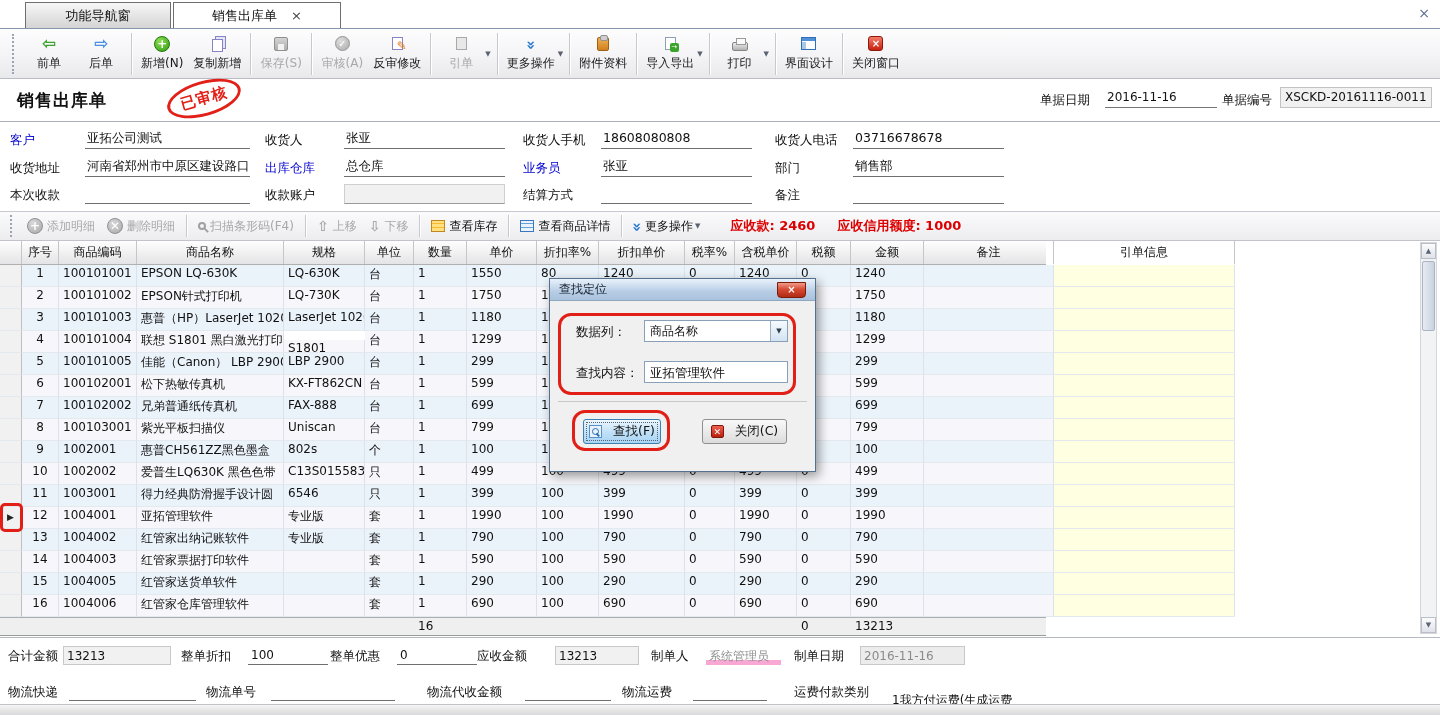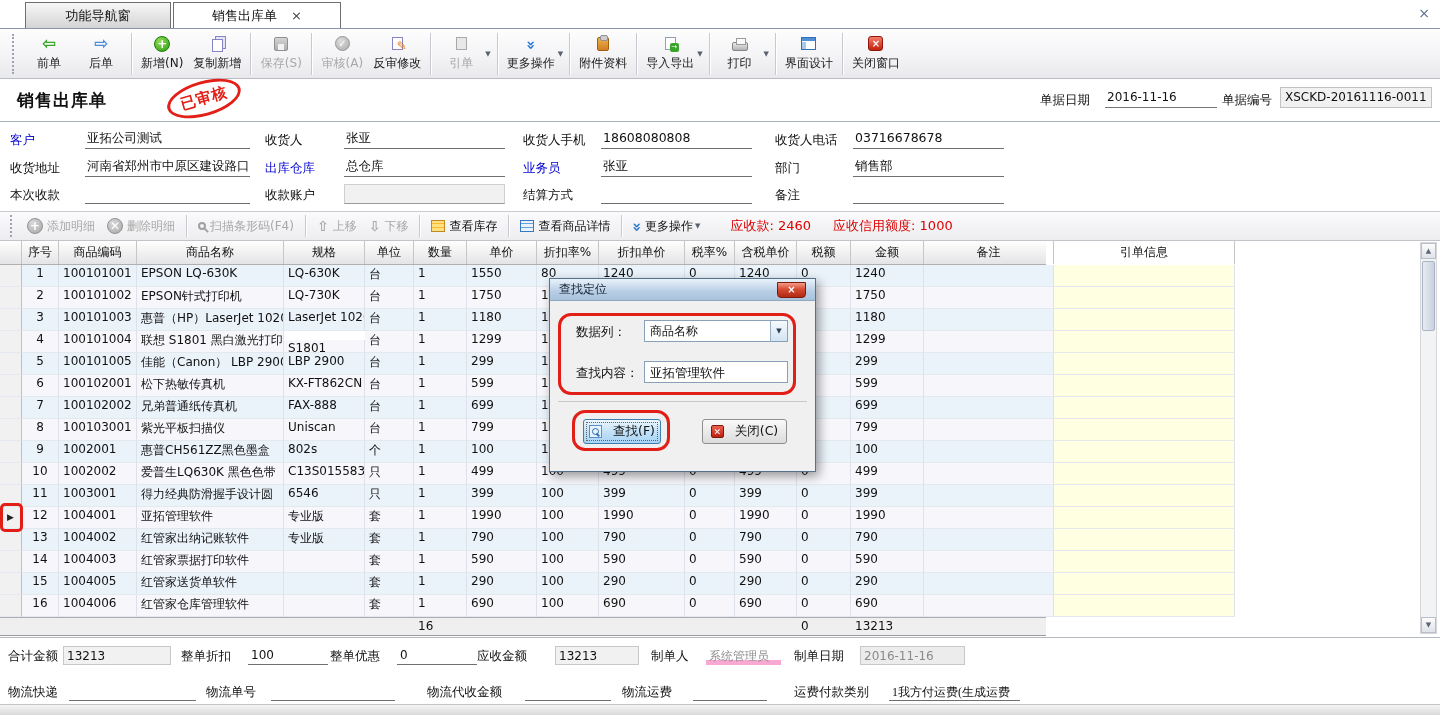--- a/index.html
+++ b/index.html
@@ -85,21 +85,21 @@
   .flabel.blue { color:#0000d0; }
   .ffield { position:absolute; height:20px; border-bottom:1px solid #6f6f6f; padding:1px 2px 0; font-size:12.5px; white-space:nowrap; }
   .ffield.boxed { background:#f1f1f1; border:1px solid #cfcfcf; border-bottom:1px solid #9a9a9a; }
   
   .gridbar { position:absolute; top:211px; left:0; right:0; height:30px;
              background:linear-gradient(#fbfbfc,#ededef); border-top:1px solid #c8cad0; border-bottom:1px solid #c2c4ca;
              display:flex; align-items:center; padding-left:10px; }
   .gb-item { display:flex; align-items:center; gap:4px; margin:0 6px; white-space:nowrap; }
   .gb-item.disabled { color:#a8a8a8; }
   .gb-sep { width:1px; height:22px; background:#c7c9d1; margin:0 5px; box-shadow:1px 0 0 #fff; }
-  .gb-red { color:#dd0000; font-weight:normal; font-size:13px; margin-left:22px; white-space:nowrap; }
+  .gb-red { color:#dd0000; font-weight:bold; font-size:13px; margin-left:22px; white-space:nowrap; }
   
   .grid { position:absolute; top:241px; left:0; width:1046px; }
   .gridhead { display:flex; height:24px; background:linear-gradient(#fefefe,#e4e4e6);
               border-bottom:1px solid #b0b0b0; }
   .hcell { flex:none; border-right:1px solid #c6c6c6; display:flex; align-items:center; justify-content:center;
            font-size:12px; white-space:nowrap; overflow:hidden; }
   .grow { display:flex; height:22px; }
   .gcell { flex:none; border-right:1px solid #dde2ea; border-bottom:1px solid #e4e8ef; padding:1px 4px 0;
            font-size:12px; white-space:nowrap; overflow:hidden; }
   .grow.odd  .gcell { background:#eaf2fa; }
@@ -730,15 +730,15 @@
     <div class="fo-val fo-graybox" style="left: 860px; top: 8px; width: 105px;">2016-11-16</div>
     <div class="fo-lbl" style="left: 8px; top: 45px;">物流快递</div>
     <div class="fo-val fo-line" style="left: 69px; top: 44px; width: 127px;"></div>
     <div class="fo-lbl" style="left: 206px; top: 45px;">物流单号</div>
     <div class="fo-val fo-line" style="left: 271px; top: 44px; width: 124px;"></div>
     <div class="fo-lbl" style="left: 427px; top: 45px;">物流代收金额</div>
     <div class="fo-val fo-line" style="left: 525px; top: 44px; width: 86px;"></div>
     <div class="fo-lbl" style="left: 622px; top: 45px;">物流运费</div>
     <div class="fo-val fo-line" style="left: 693px; top: 44px; width: 74px;"></div>
     <div class="fo-lbl" style="left: 794px; top: 45px;">运费付款类别</div>
-    <div class="fo-val fo-line" style="left: 889px; top: 44px; width: 131px; font-family: Liberation Serif, serif;">1我方付运费(生成运费</div>
+    <div class="fo-val fo-line" style="left: 889px; top: 52px; width: 131px;">1我方付运费(生成运费</div>
   </div>
 <div class="statusbar"></div>
 
 </body></html>

